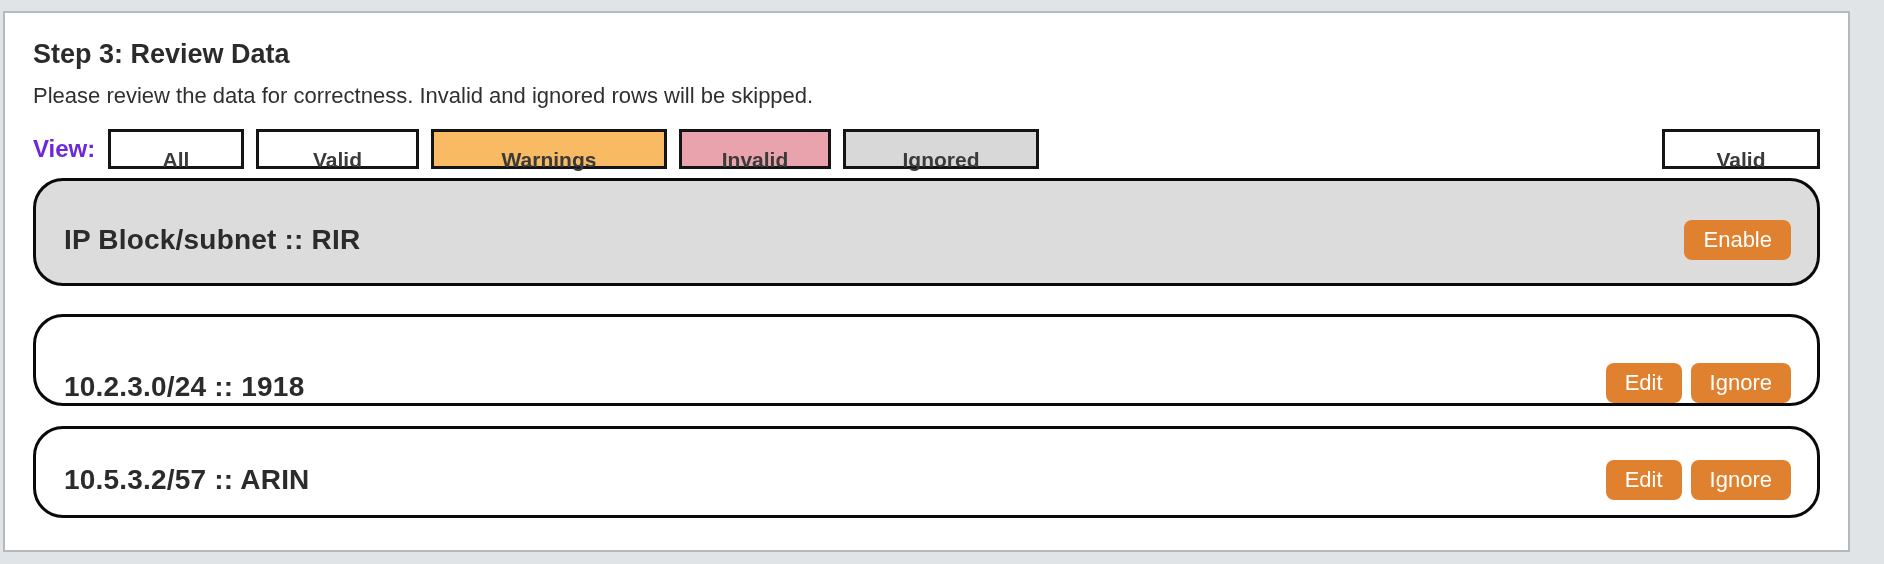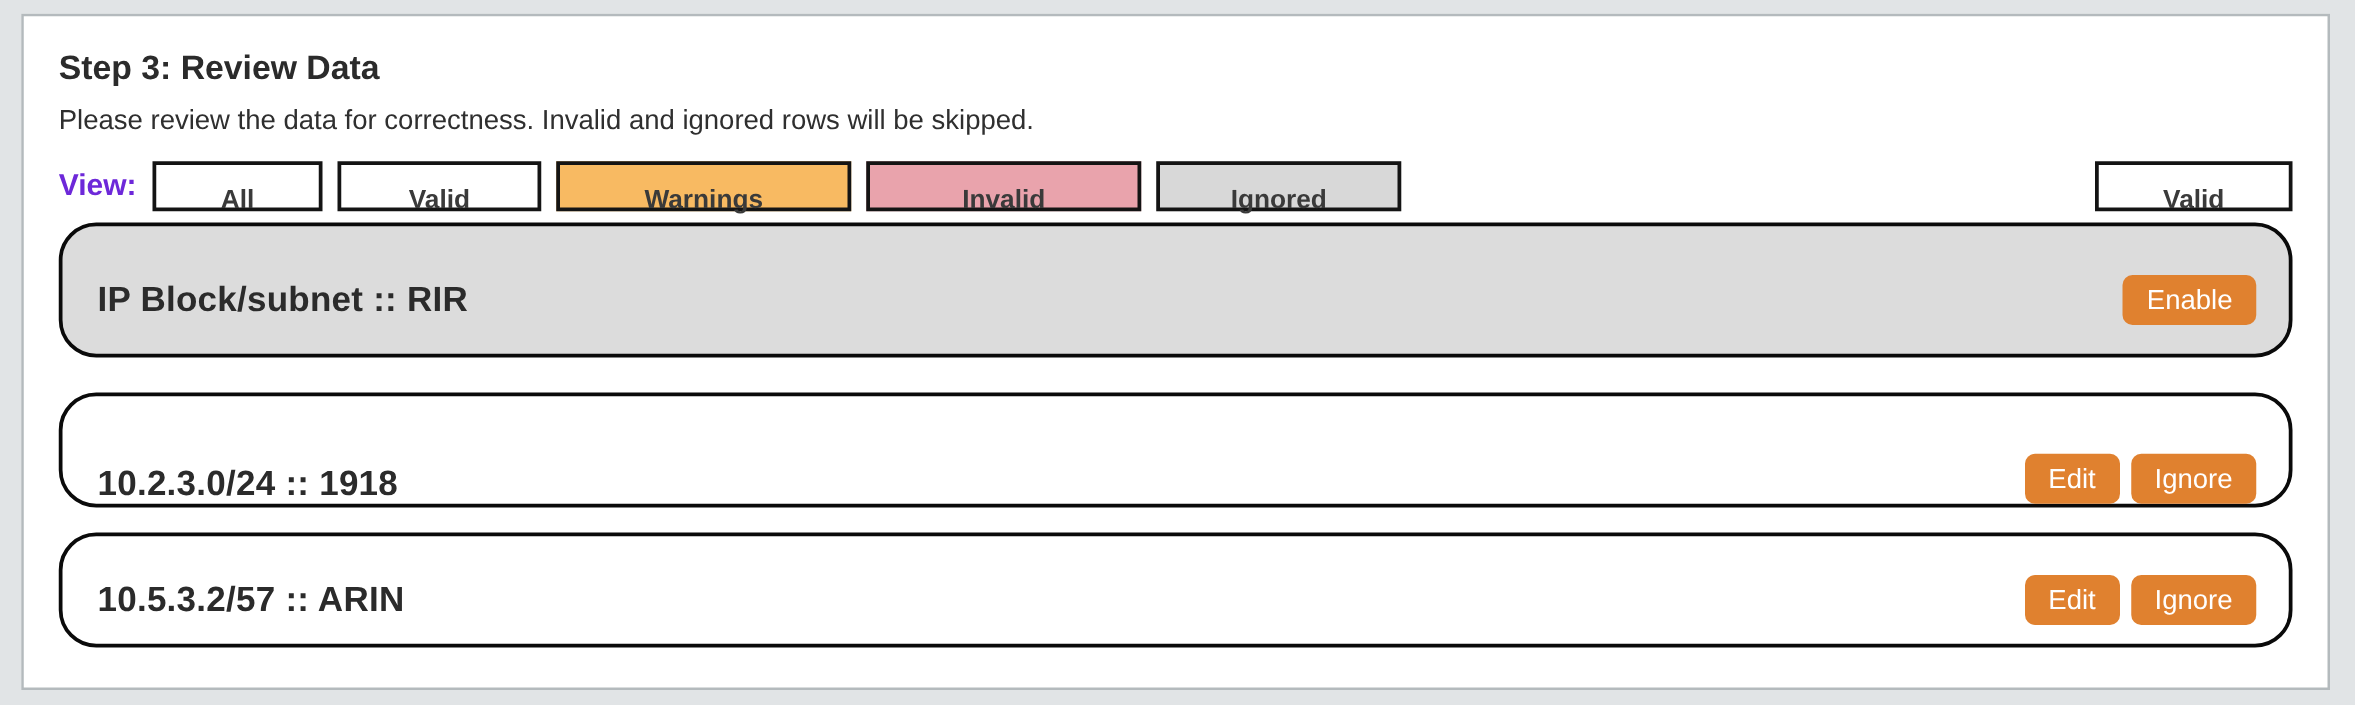--- a/index.html
+++ b/index.html
@@ -5,21 +5,21 @@
   * { margin: 0; padding: 0; box-sizing: border-box; }
   html, body { width: 1884px; height: 564px; }
   body {
     font-family: "Liberation Sans", sans-serif;
     background: #e1e4e6;
     position: relative;
     overflow: hidden;
   }
   .panel {
     position: absolute;
-    left: 17px; top: 11px;
+    left: 3px; top: 11px;
     width: 1847px; height: 541px;
     background: #ffffff;
     border: 2px solid #b4babd;
     padding: 27px 28px 0 28px;
   }
   .page-title {
     font-size: 27px;
     font-weight: bold;
     color: #2b2b2b;
     line-height: 1.1;
@@ -52,21 +52,21 @@
     font-weight: bold;
     color: #3a3a3a;
     margin-right: 12px;
     cursor: pointer;
     line-height: 1;
     padding: 17px;
   }
   .fb-all      { width: 136px; }
   .fb-valid    { width: 163px; }
   .fb-warnings { width: 236px; background: var(--warning-bg, #f8ba62); }
-  .fb-invalid  { width: 220px; background: var(--invalid-bg, #e9a3ac); }
+  .fb-invalid  { width: 152px; background: var(--invalid-bg, #e9a3ac); }
   .fb-ignored  { width: 196px; background: var(--ignored-bg, #d8d8d8); }
   .spacer { flex: 1; }
   .hide-btn {
     width: 158px;
     height: 30px;
     margin-right: 0;
   }
   .row-card {
     border: 3px solid #0a0a0a;
     border-radius: 30px;

